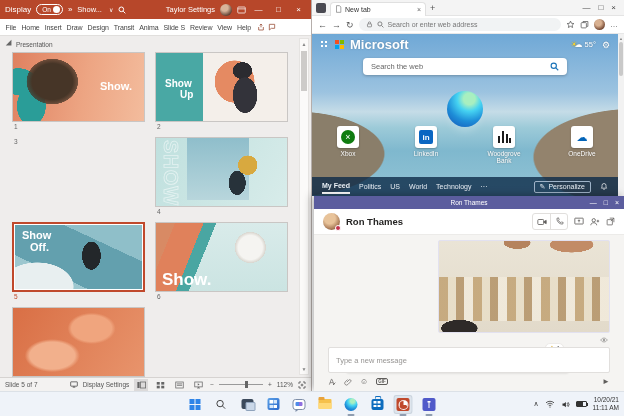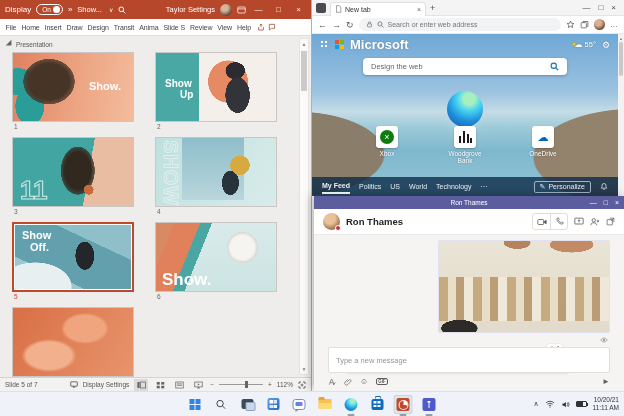--- a/index.html
+++ b/index.html
@@ -20,21 +20,21 @@
 .winbtn{width:15px;text-align:center;font-size:8px;cursor:pointer}
 .grow{flex:1}
 .ppt-menu{height:17px;display:flex;align-items:center;background:#fff;border-bottom:1px solid #e1dfdd;font-size:7px;color:#444;padding:0 3px;white-space:nowrap;overflow:hidden}
 .ppt-menu .mi{padding:0 2.5px;letter-spacing:-.1px}
 .ribbon-ic{color:#a05a44;margin-left:3px}
 .pane{position:absolute;top:36px;left:0;right:0;bottom:14px;background:#EFEDEC;overflow:hidden}
 .sec{display:flex;align-items:center;gap:4px;font-size:6.5px;color:#555;padding:4px 0 2px 8px}
 .sec-tri{width:0;height:0;border-left:4px solid #666;border-top:4px solid transparent;border-bottom:4px solid transparent;transform:rotate(45deg)}
 .sgrid{position:absolute;left:12px;top:16px;width:276px;display:grid;grid-template-columns:133px 133px;column-gap:10px;row-gap:4px}
 .cell{width:133px}
-.thumb{width:122px;height:70px;border:1px solid #c9c6c4;background:#fff;position:relative;overflow:hidden;cursor:pointer}
+.thumb{width:133px;height:70px;border:1px solid #c9c6c4;background:#fff;position:relative;overflow:hidden;cursor:pointer}
 .sel .thumb{border:2px solid #C0492C;box-shadow:inset 0 0 0 1px #fff}
 .num{font-size:6.5px;color:#666;padding:1px 0 0 2px;height:11px}
 .sel .num{color:#C0492C}
 .st{position:absolute;color:#fff;font-weight:bold;line-height:1.05;white-space:pre}
 .thumb>span{position:absolute}
 .s1{background:radial-gradient(34px 30px at 30% 42%,#463527 0 60%,rgba(70,53,39,.75) 75%,transparent 76%),radial-gradient(30px 22px at 4% 42%,#2A9D98 0 60%,transparent 61%),radial-gradient(26px 34px at 14% 78%,#2A9D98 0 55%,transparent 56%),linear-gradient(100deg,#DF8160 0,#EDA583 55%,#F3BC9D 100%)}
 .s1 .st{right:12px;top:28px;font-size:11px}
 .s2{background:radial-gradient(22px 32px at 68% 62%,#33333a 0 55%,transparent 56%),radial-gradient(16px 14px at 66% 26%,#2b2b30 0 60%,transparent 61%),radial-gradient(34px 36px at 60% 42%,#E58A62 0 58%,transparent 59%),linear-gradient(90deg,#49A8A4 0 36%,#F4EFEA 36%)}
 .s2 .t1{left:9px;top:26px;font-size:10px}
 .s2 .t2{left:24px;top:37px;font-size:10px}
@@ -235,23 +235,20 @@
           <div class="num">1</div>
         </div>
         <div class="cell">
           <div class="thumb s2">
               <span class="st t1">Show</span>
               <span class="st t2">Up</span>
             </div>
           <div class="num">2</div>
         </div>
         <div class="cell">
-          <div class="thumb s3">
-              <span class="st">11</span>
-            </div>
           <div class="num">3</div>
         </div>
         <div class="cell">
           <div class="thumb s4">
               <span class="st">SHOW</span>
             </div>
           <div class="num">4</div>
         </div>
         <div class="cell sel">
           <div class="thumb s5">
@@ -395,33 +392,36 @@
           <span class="brand">Microsoft</span>
           <span class="grow"></span>
           <span class="weather">
             <span class="wsun">☀</span>
             <span class="wcloud">☁</span>
             <span>55°</span>
           </span>
           <span class="gear">⚙</span>
         </div>
         <div class="sbox">
-          <span>Design the web</span>
+          <span>Search the web</span>
           <span class="ic mag">
               <svg width="9" height="9" viewBox="0 0 24 24" fill="none" stroke="currentColor" stroke-width="3">
                 <circle cx="10" cy="10" r="7"></circle>
                 <path d="M15.5 15.5 22 22"></path>
               </svg>
             </span>
         </div>
         <div class="elogo"></div>
         <div class="shortcuts">
           <span class="sc"><span class="tile">
                 <span class="xbox">×</span>
               </span><span>Xbox</span></span>
+          <span class="sc"><span class="tile">
+                <span class="lin">in</span>
+              </span><span>LinkedIn</span></span>
           <span class="sc"><span class="tile">
                 <span class="wg"></span>
               </span><span>Woodgrove Bank</span></span>
           <span class="sc"><span class="tile">
                 <span class="odc">☁</span>
               </span><span>OneDrive</span></span>
         </div>
         <div class="feedbar">
           <span class="ftab on">My Feed</span>
           <span class="ftab">Politics</span>

